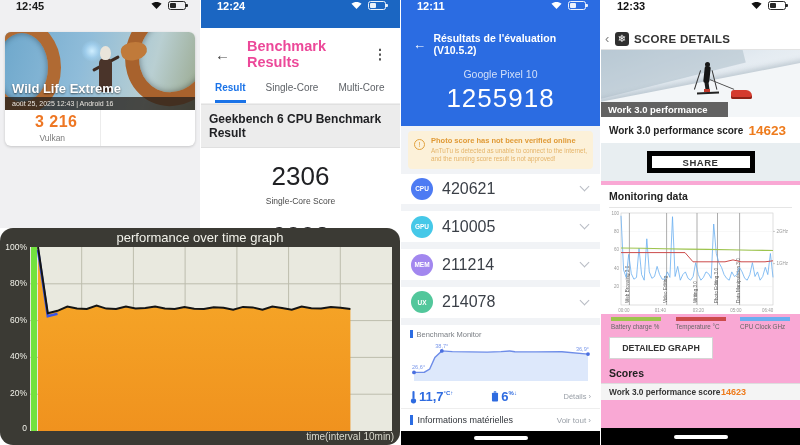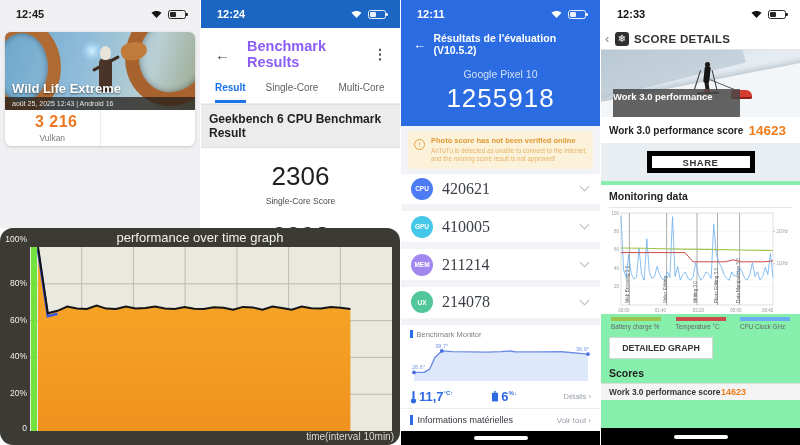--- a/index.html
+++ b/index.html
@@ -4,21 +4,21 @@
 <style>
   * { margin:0; padding:0; box-sizing:border-box; }
   body { font-family:"Liberation Sans", sans-serif; background:#fff; }
   .screen { width:800px; height:445px; display:flex; position:relative; overflow:hidden; background:#fff; }
   .col { position:relative; height:445px; overflow:hidden; }
   .left-wrap { width:400px; position:relative; display:flex; }
   .panel { width:200px; height:228px; position:relative; overflow:hidden; }
   .col3, .col4 { width:200px; border-left:1px solid #fff; display:flex; flex-direction:column; }
 
   
-  .statusbar { height:28px; display:flex; align-items:center; justify-content:space-between; padding:0 14px 0 16px; }
+  .statusbar { height:28px; display:flex; align-items:flex-start; justify-content:space-between; padding:0 14px 0 16px; }
   .sb-time { font-size:11px; font-weight:bold; }
   .sb-icons { display:flex; align-items:center; gap:5px; }
   .wifi { display:block; }
   .batt { position:relative; width:18px; height:9px; border:1px solid currentColor; border-radius:2.5px; display:inline-block; opacity:.9; }
   .batt::after { content:""; position:absolute; right:-3px; top:2px; width:2px; height:3.5px; background:currentColor; border-radius:0 1px 1px 0; }
   .batt-fill { position:absolute; left:1px; top:1px; bottom:1px; background:currentColor; border-radius:1px; }
 
   
   .p1 { background:#f0f0f2; color:#1a1a1a; }
   .p1 .card { margin:4px 5px; background:#fff; border-radius:6px; overflow:hidden; box-shadow:0 1px 3px rgba(0,0,0,.18); }
@@ -36,21 +36,21 @@
   .wle-half { flex:1; display:flex; flex-direction:column; align-items:center; justify-content:center; }
   .wle-half + .wle-half { border-left:1px solid #ececec; }
   .wle-score { color:#ee7724; font-size:16px; font-weight:bold; letter-spacing:.5px;margin-left:8px; }
   .wle-api { color:#7c7c7c; font-size:8.5px; margin-top:2px; }
 
   
   .p2 { background:#fff; }
   .gb-status { background:#1b66c2; color:#fff; }
   .gb-header { display:flex; align-items:center; padding:10px 10px 8px 14px; }
   .gb-back { font-size:15px; color:#444; width:24px; cursor:pointer; }
-  .gb-title { font-size:14.5px; font-weight:bold; color:#8b5cf6; flex:1; padding-left:8px; }
+  .gb-title { font-size:14.5px; font-weight:bold; color:#ec4899; flex:1; padding-left:8px; }
   .gb-menu { font-size:14px; font-weight:bold; color:#555; padding:0 3px; }
   .gb-tabs { display:flex; gap:20px; padding:4px 14px 0 14px; border-bottom:1px solid #eee; }
   .gb-tab { font-size:10px; color:#5f6368; padding-bottom:7px; border-bottom:3px solid transparent; }
   .gb-tab.active { color:#1a73e8; border-bottom-color:#1a73e8; font-weight:bold; }
   .gb-band { background:#ececec; border-top:1px solid #e0e0e0; border-bottom:1px solid #e0e0e0; padding:7px 8px; font-size:12px; font-weight:bold; color:#202124; }
   .gb-scoreblock { text-align:center; margin-top:13px; }
   .gb-num { font-size:26px; color:#202124; }
   .gb-sub { font-size:8.5px; color:#4a4a4a; margin-top:4px; }
 
   
@@ -67,57 +67,57 @@
   .at-back { font-size:13px; width:22px; }
   .at-title { font-size:10.5px; font-weight:bold; }
   .at-device { text-align:center; font-size:10.5px; color:rgba(255,255,255,.78); margin-top:12px; }
   .at-total { text-align:center; font-size:26px; letter-spacing:1px; margin-top:3px; }
   .at-warn { margin:5px 7px; background:#fcf1d9; border-radius:4px; display:flex; padding:5px 6px; gap:6px; align-items:flex-start; }
   .at-warn-icon { width:11px; height:11px; min-width:11px; border:1px solid #e2a23e; border-radius:50%; color:#e2a23e; font-size:8px; line-height:10px; text-align:center; margin-top:3px; }
   .at-warn-title { font-size:7.5px; color:#e09a36; font-weight:bold; }
   .at-warn-body { font-size:6.3px; color:#e5b469; margin-top:1.5px; line-height:1.35; }
   .at-row { background:#fff; height:37px; margin-bottom:7px; display:flex; align-items:center; padding:0 12px 0 10px; cursor:pointer; }
   .at-badge { width:22px; height:22px; border-radius:50%; color:#fff; font-size:6.5px; font-weight:bold; display:flex; align-items:center; justify-content:center; margin-right:9px; }
-  .at-score { font-size:16px; color:#3a3f47; flex:1;font-family:Liberation Serif, serif; }
+  .at-score { font-size:16px; color:#3a3f47; flex:1; }
   .chev-down { width:7px; height:7px; border-right:1.5px solid #b8bcc4; border-bottom:1.5px solid #b8bcc4; transform:rotate(45deg); margin-top:-4px; }
   .at-card { background:#fff; padding:5px 9px 0 9px; }
   .at-sec { display:flex; align-items:center; font-size:7.5px; color:#7c8086; }
   .at-sec .bar { width:2.5px; height:8px; background:#2b6ce2; margin-right:4px; }
   .at-stats { display:flex; align-items:center; margin-top:2px; padding-bottom:4px; }
   .at-stat { display:flex; align-items:flex-start; color:#2e6be0; }
   .at-stat .num { font-size:13px; font-weight:bold; }
   .at-stat .sup { font-size:6px; font-weight:bold; margin-top:1px; }
   .at-details { margin-left:auto; font-size:7.5px; color:#9aa0a8; }
   .at-info { background:#fff; border-top:1px solid #eee; display:flex; align-items:flex-end; padding:6px 9px; }
   .at-info .bar { width:2.5px; height:10px; background:#2b6ce2; margin-right:5px; }
   .at-info-label { font-size:9px; color:#33373d; flex:1; }
   .at-viewall { font-size:8px; color:#9aa0a8; }
   .navbar-black { background:#000; height:17px; margin-top:auto; display:flex; align-items:center; justify-content:center; }
   .home-pill { width:54px; height:4px; border-radius:2px; background:#fff; }
 
   
-  .col4 { background:#86efac; }
+  .col4 { background:#f9a8d4; }
   .pm-status { background:#fff; color:#111; }
   .pm-header { display:flex; align-items:center; height:22px; padding:0 8px 0 4px; border-bottom:1px solid #e3e3e3; background:#fff; }
   .pm-back { color:#888; font-size:13px; width:10px; }
   .pm-logo { width:14px; height:14px; background:#2f2f2f; border-radius:3px; color:#fff; font-size:10px; line-height:14px; text-align:center; margin-right:5px; }
   .pm-header-title { font-size:11.5px; font-weight:bold; color:#333; letter-spacing:.3px; }
   .pm-art { position:relative; height:67px; background:linear-gradient(160deg,#c4d4e0 0%,#e4ebf1 45%,#f6f8fa 100%); overflow:hidden; }
   .pm-slope { position:absolute; left:-20px; bottom:-34px; width:260px; height:70px; background:#f3f6f8; transform:rotate(-11deg); box-shadow:0 -3px 5px rgba(120,140,155,.35); }
   .pm-ridge { position:absolute; left:-30px; top:-26px; width:170px; height:60px; background:#aebfca; transform:rotate(-14deg); opacity:.55; }
   .ski-head { position:absolute; left:104px; top:12px; width:5px; height:5px; background:#161616; border-radius:50%; }
   .ski-body { position:absolute; left:103px; top:16px; width:6px; height:17px; background:#161616; border-radius:2px; transform:rotate(6deg); }
   .ski-leg { position:absolute; left:104px; top:31px; width:4px; height:10px; background:#1d1d1d; transform:rotate(-8deg); }
   .ski-boot { position:absolute; left:103px; top:39px; width:6px; height:3px; background:#c0392b; }
   .ski-ski { position:absolute; left:96px; top:42px; width:22px; height:1.5px; background:#222; transform:rotate(-3deg); }
   .ski-pole1 { position:absolute; left:96px; top:20px; width:1.2px; height:20px; background:#333; transform:rotate(18deg); }
   .ski-pole2 { position:absolute; left:113px; top:20px; width:1.2px; height:20px; background:#333; transform:rotate(-14deg); }
   .ski-strap { position:absolute; left:108px; top:34px; width:26px; height:1.2px; background:#444; transform:rotate(22deg); }
   .ski-sled { position:absolute; left:130px; top:40px; width:21px; height:9px; background:#d43b2f; border-radius:3px 6px 2px 2px; box-shadow:inset 0 -2px 0 #8e2218; }
-  .pm-banner { position:absolute; left:12px; bottom:0; height:28px; width:64%; background:rgba(72,72,72,.85); color:#fff; font-size:9.5px; font-weight:bold; line-height:15px; }
+  .pm-banner { position:absolute; left:0; bottom:0; height:15px; width:64%; background:rgba(72,72,72,.85); color:#fff; font-size:9.5px; font-weight:bold; line-height:15px; padding-left:7px; }
   .pm-scorerow { display:flex; align-items:center; padding:6px 8px 5px 8px; background:#fff; }
   .pm-scorelabel { font-size:10px; font-weight:bold; color:#222; }
   .pm-scoreval { margin-left:auto; margin-right:6px; color:#ee7b1c; font-size:13.5px; font-weight:bold; }
   .pm-note { padding:2px 10px 8px 8px; font-size:8.8px; font-style:italic; color:#555; line-height:1.5; background:#fff; }
   .pm-sharewrap { background:#e8eef1; padding:8px 0; display:flex; justify-content:center; }
   .pm-share { width:108px; height:22px; background:#fff; border:5px solid #000000; font-size:9.5px; font-weight:bold; color:#333; letter-spacing:.5px; font-family:inherit; }
   .pm-card { background:#fff; margin-top:4px; padding:5px 8px 0 8px; }
   .pm-card-title { font-size:10.5px; font-weight:bold; color:#222; padding-bottom:5px; border-bottom:1px solid #e5e5e5; }
   .pm-legend { display:flex; justify-content:space-between; padding:3px 10px 0 10px; }
   .pm-leg-item { display:flex; flex-direction:column; align-items:flex-start; }
@@ -198,21 +198,21 @@
         <div class="gb-sub">Single-Core Score</div>
       </div>
       <div class="gb-scoreblock" style="margin-top:15px;">
         <div class="gb-num">6098</div>
 
       </div>
     </div>
 
     <div class="perf">
       <div class="perf-title">performance over time graph</div>
-      <span class="pg-yl" style="top:6px">100%</span>
+      <span class="pg-yl" style="top:14px">100%</span>
       <span class="pg-yl" style="top:50px">80%</span>
       <span class="pg-yl" style="top:87px">60%</span>
       <span class="pg-yl" style="top:123px">40%</span>
       <span class="pg-yl" style="top:160px">20%</span>
       <span class="pg-yl" style="top:195px">0</span>
       <div class="perf-plot">
         <svg id="perf-svg" width="362" height="184" viewBox="0 0 362 184">
             <defs>
               <linearGradient id="og" x1="0" y1="0" x2="0" y2="1">
                 <stop offset="0" stop-color="#f7ab2a"></stop>

